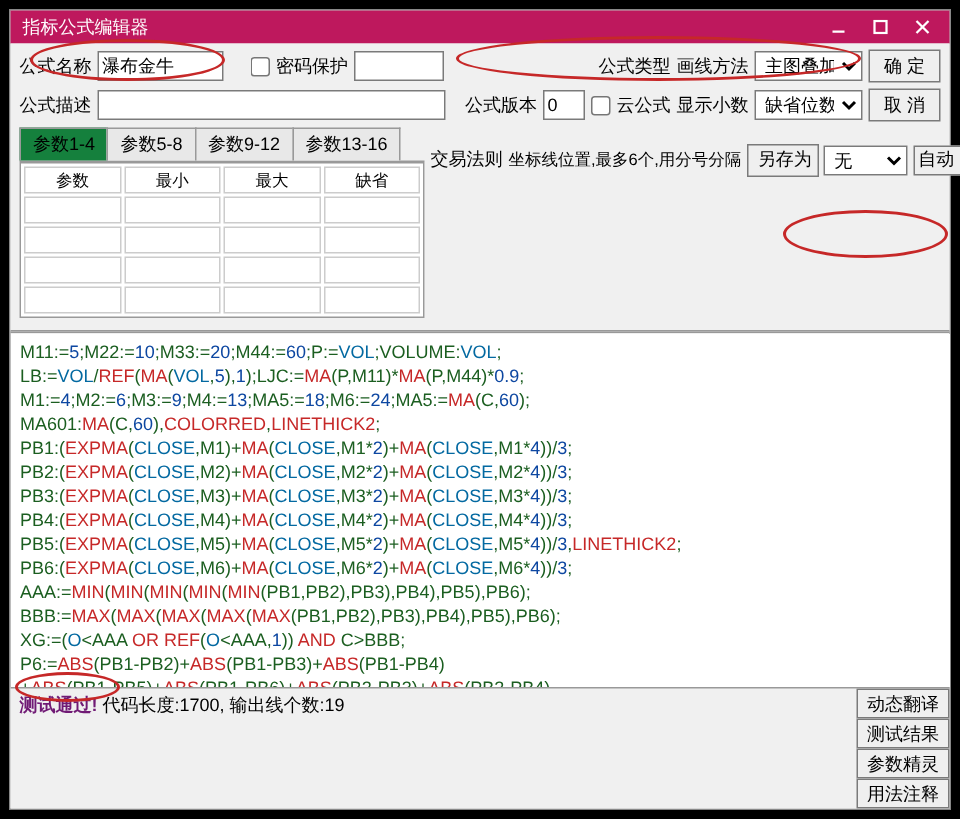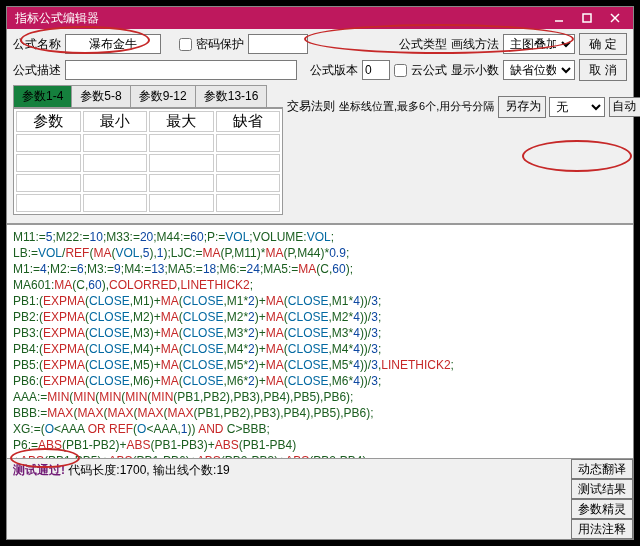--- a/index.html
+++ b/index.html
@@ -12,21 +12,21 @@
 .form-area{background:#f0f0f0;padding:4px 6px;border-bottom:1px solid #999}
 .row{display:flex;align-items:center;gap:4px;margin-bottom:4px;min-height:22px}
 .lbl{white-space:nowrap}
 input[type=text],select{height:20px;border:1px solid #7a7a7a;background:#fff;padding:0 2px;font-size:12px}
 input[type=checkbox]{vertical-align:middle}
 .btn{height:22px;border:1px solid #7a7a7a;background:#efefef;padding:0 6px;cursor:pointer;white-space:nowrap}
 .tabs{display:flex;border-bottom:1px solid #999}
 .tab{padding:2px 8px;border:1px solid #999;border-bottom:none;background:#e8e8e8;margin-right:-1px;cursor:pointer}
 .tab.active{background:#15803d}
 .param-table{border:1px solid #999;background:#fff;width:270px}
-.param-table th,.param-table td{border:1px solid #ccc;height:18px;font-weight:normal;font-size:15px;text-align:center;width:25%}
+.param-table th,.param-table td{border:1px solid #ccc;height:18px;font-weight:normal;font-size:11px;text-align:center;width:25%}
 .param-table td{background:#fff}
 .right-col{flex:1;display:flex;flex-direction:row;gap:3px}
 .code-area{flex:1;background:#fff;border-top:1px solid #999;padding:4px 6px;font-family:Consolas,Monaco,monospace;font-size:12px;line-height:16px;overflow:auto;white-space:pre;color:#000}
 .tok-red{color:#c62828}
 .tok-green{color:#1b5e20}
 .tok-blue{color:#0d47a1}
 .tok-orange{color:#0369a1}
 .bottom{display:flex;align-items:flex-start;border-top:1px solid #999;background:#f0f0f0}
 .status{flex:1;padding:3px 6px}
 .side-btns{display:flex;flex-direction:column}
@@ -53,21 +53,21 @@
         <svg width="10" height="10">
           <line x1="1" y1="1" x2="9" y2="9"></line>
           <line x1="9" y1="1" x2="1" y2="9"></line>
         </svg>
       </div>
   </div>
 
   <div class="form-area">
     <div class="row">
       <span class="lbl">公式名称</span>
-      <input type="text" style="width: 96px; text-align: center;" value="瀑布金牛">
+      <input type="text" style="width: 84px;" value="瀑布金牛">
       <span style="width:10px"></span>
       <input type="checkbox" style="">
       <span class="lbl">密码保护</span>
       <input type="text" style="width: 60px;">
       <span style="flex:1"></span>
       <span class="lbl">公式类型</span>
       <span class="lbl">画线方法</span>
       <select style="width:72px"><option>主图叠加</option></select>
       <button class="btn" style="width:48px">确 定</button>
     </div>

